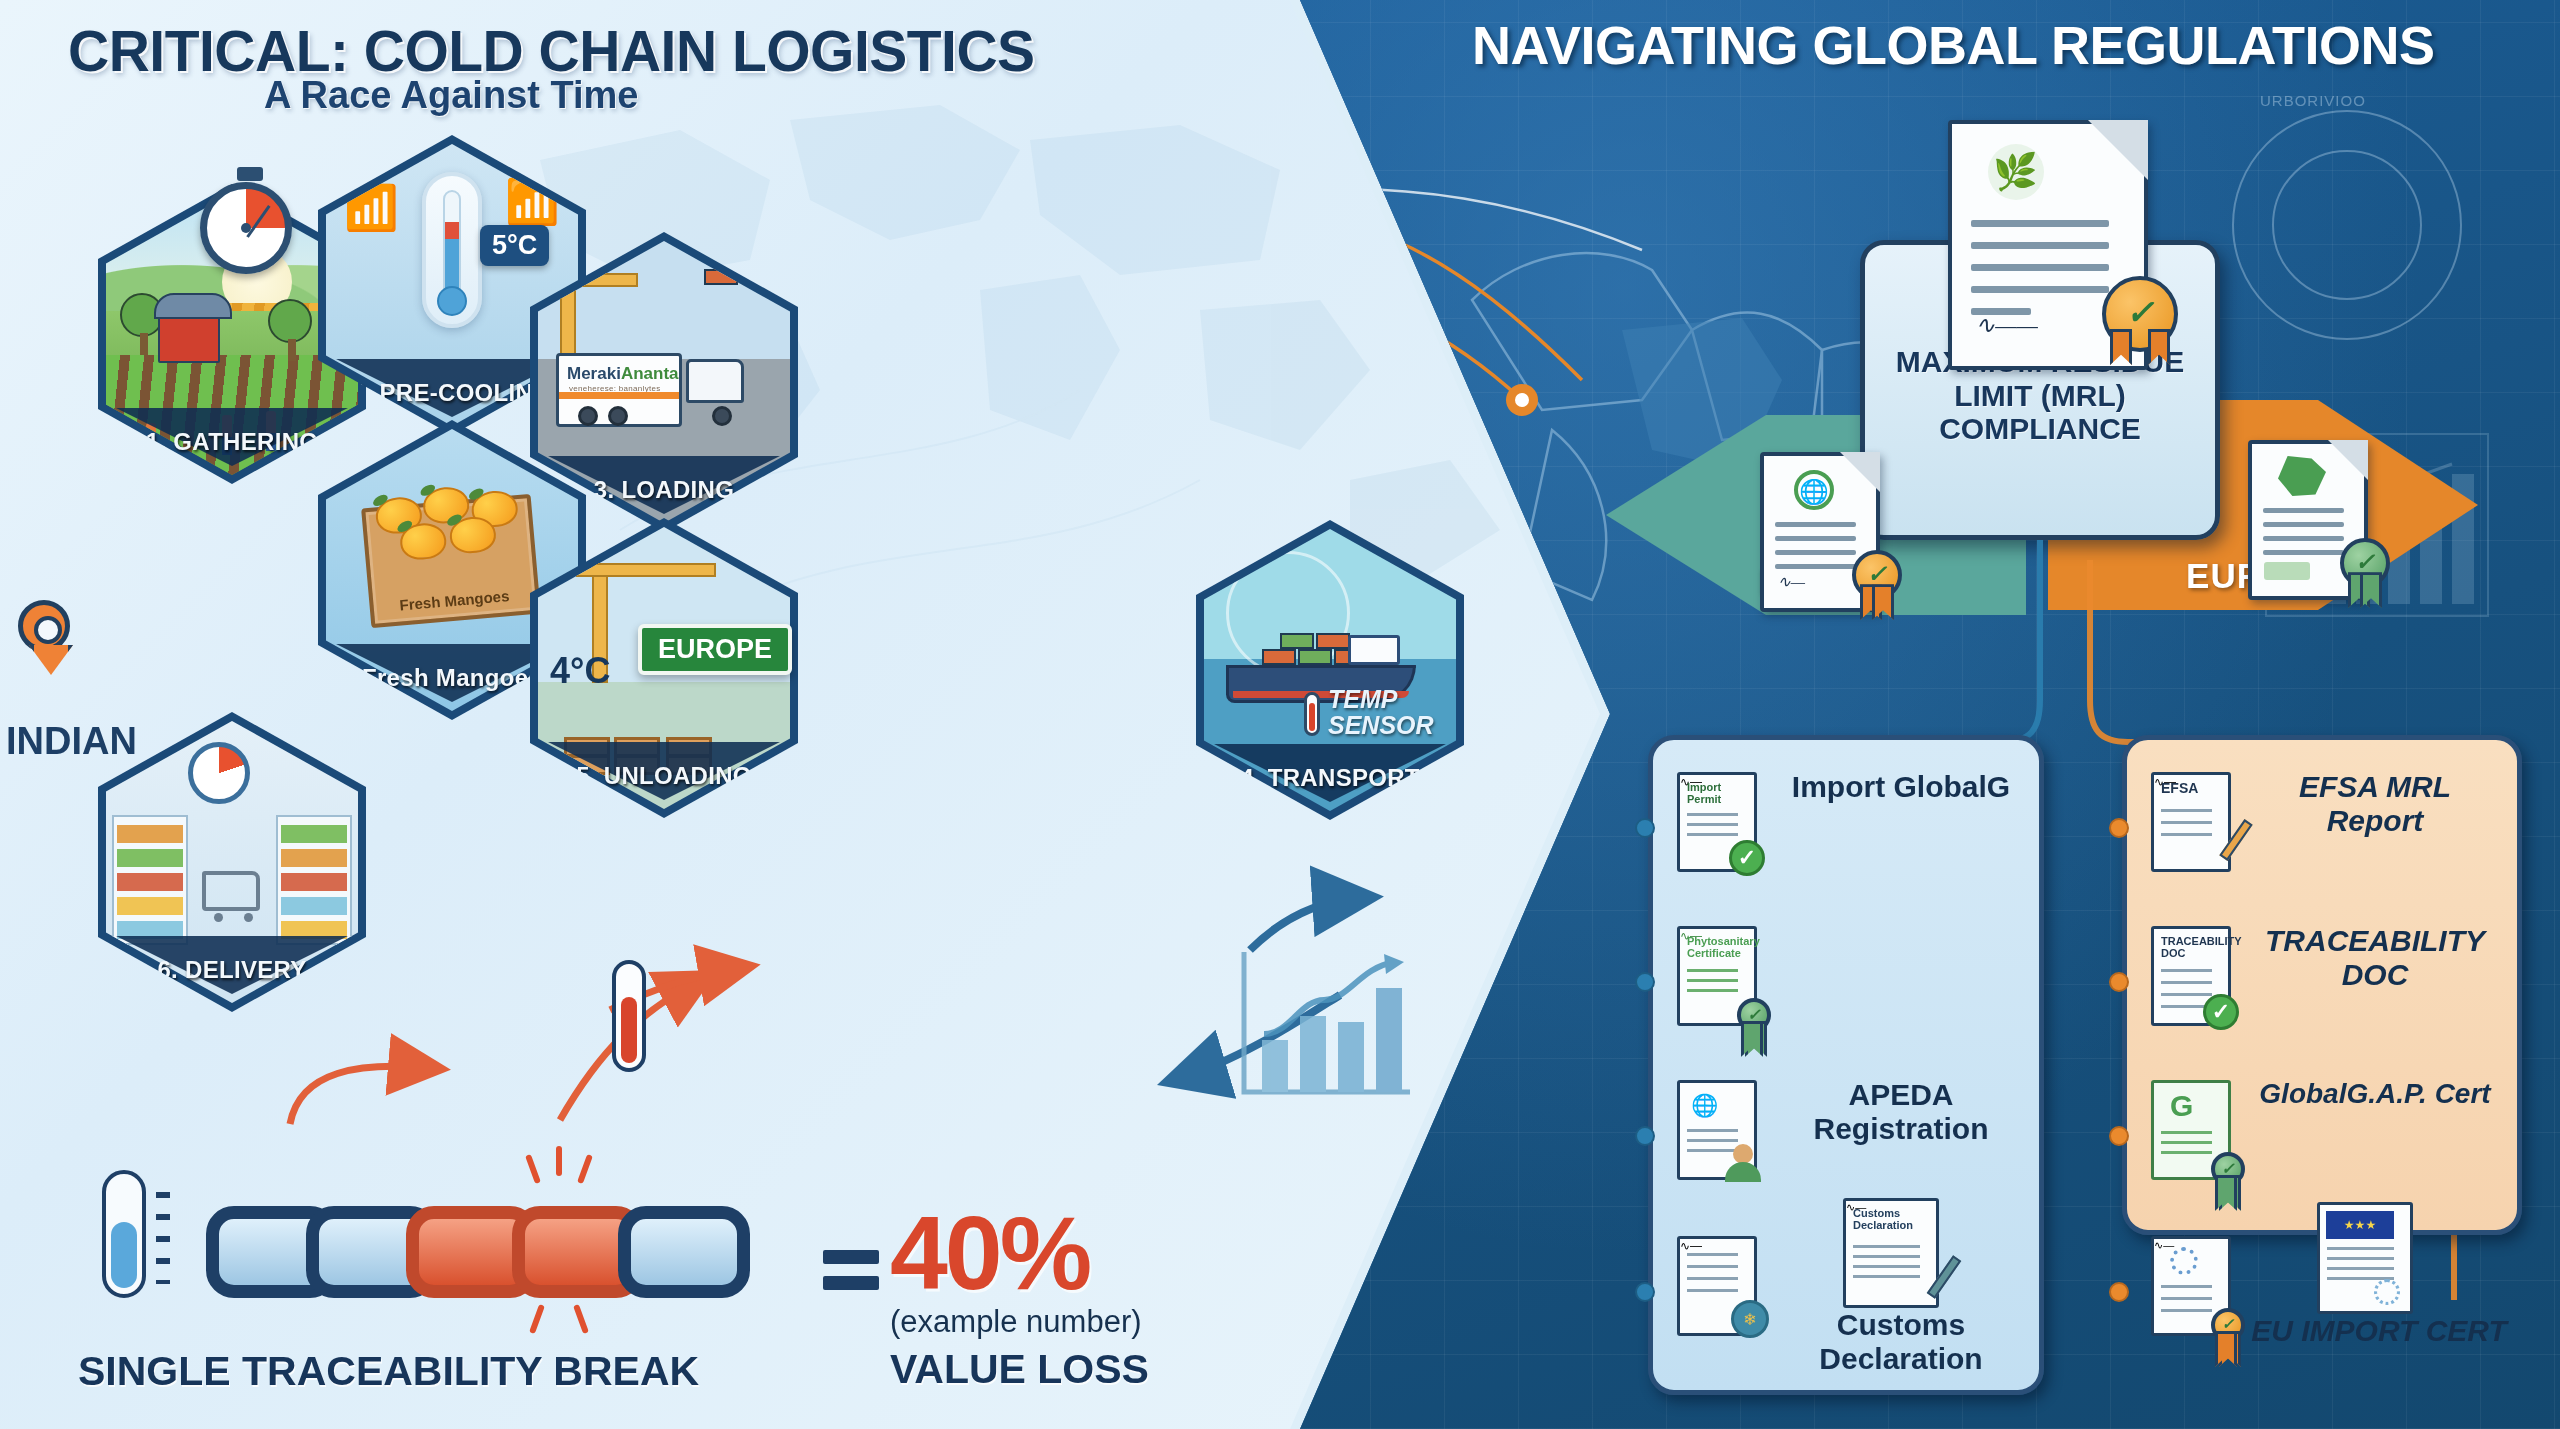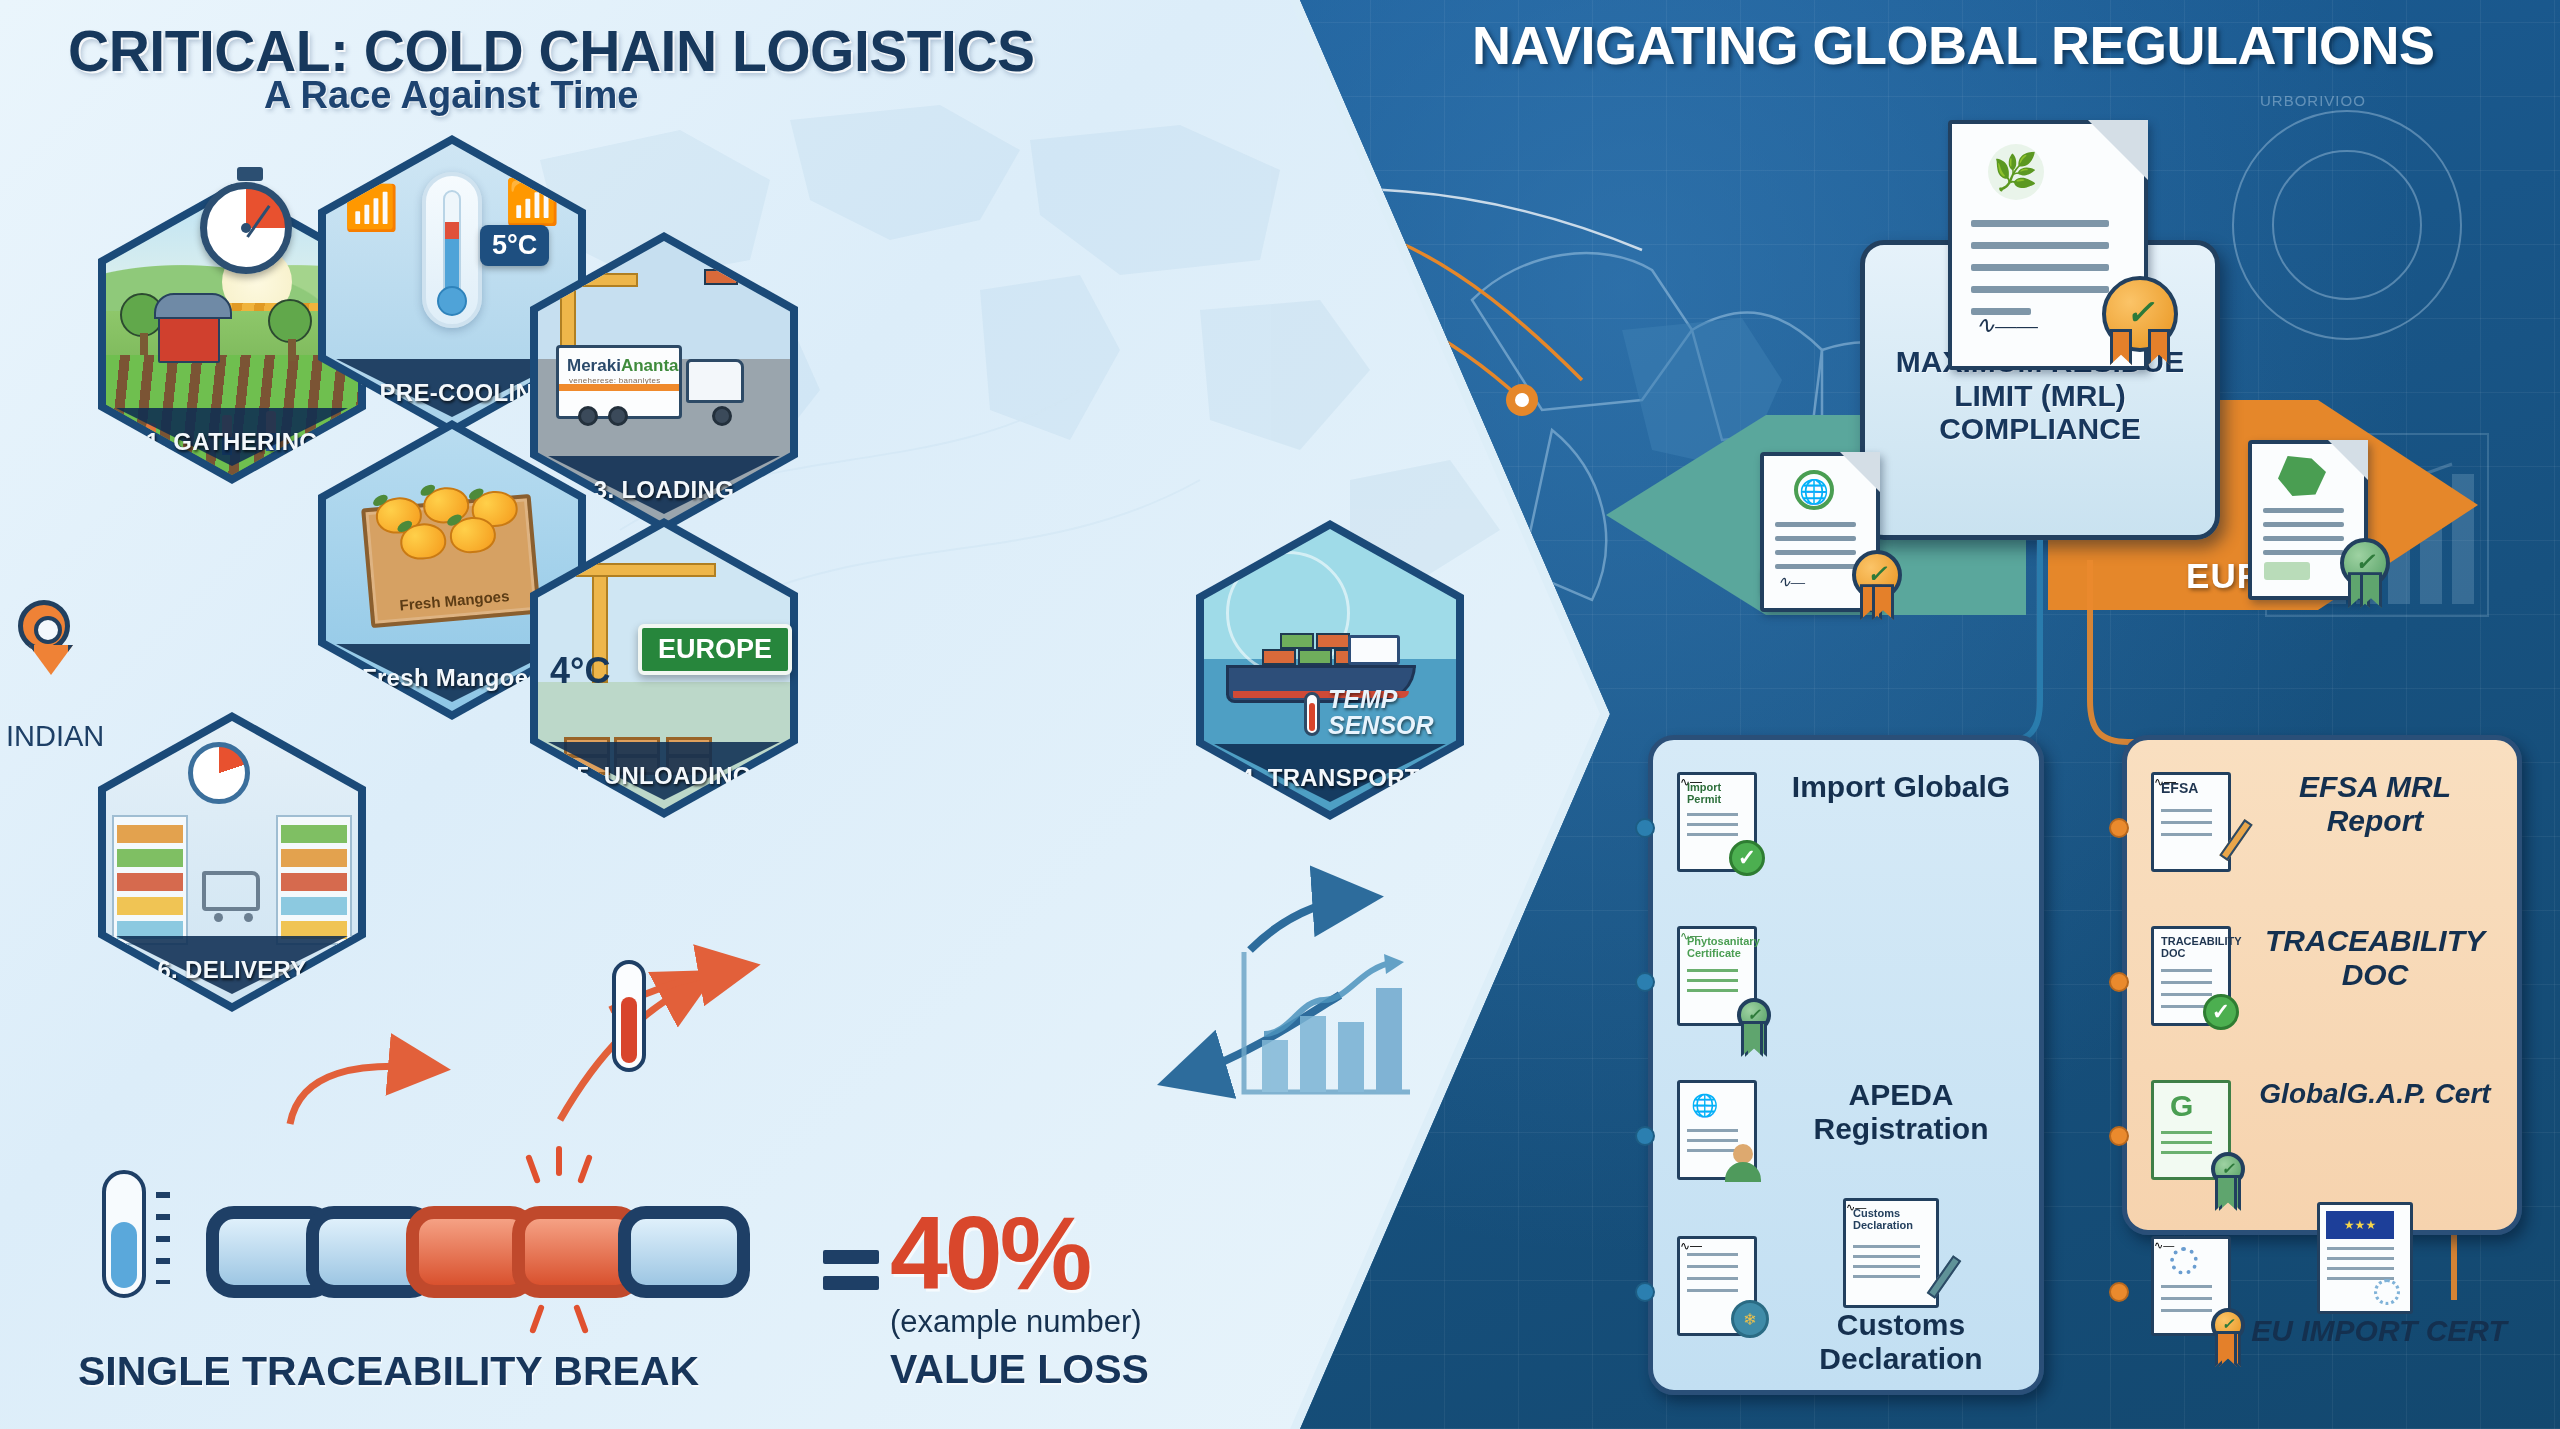--- a/index.html
+++ b/index.html
@@ -184,21 +184,21 @@
   }
   .crate-txt{position:absolute;left:0;right:0;bottom:8px;text-align:center;
       font-size:15px;font-weight:bold;color:#5c3c15;}
   .mango{position:absolute;width:46px;height:36px;border-radius:50% 50% 46% 46%;
       background:radial-gradient(circle at 32% 30%,#ffd04a,#f59a1b);
       border:2px solid #c97a13;}
   .mango:after{content:"";position:absolute;left:-4px;top:-5px;width:16px;height:9px;
       border-radius:50%;background:#4d8a3a;transform:rotate(-25deg);}
 
   .truck { position:absolute; width:188px; height:72px; }
-  .truck-box{position:absolute;left:0;top:0;width:126px;height:74px;background:#fcfdfe;
+  .truck-box{position:absolute;left:0;top:8px;width:126px;height:74px;background:#fcfdfe;
       border:3px solid #2d4a66;border-radius:4px;}
   .truck-stripe{position:absolute;left:0;right:0;top:36px;height:7px;background:#f08a2c;}
   .truck-cab{position:absolute;right:0;top:14px;width:58px;height:44px;background:#f3f7fa;
       border:3px solid #2d4a66;border-radius:5px 8px 3px 3px;}
   .wheel{position:absolute;bottom:-9px;width:20px;height:20px;border-radius:50%;
       background:#3b4a5a;border:3px solid #23303c;}
   .truck-brand{position:absolute;left:8px;top:8px;font-size:17px;font-weight:bold;color:#2b4a6b;}
   .truck-brand em{font-style:normal;color:#3f8b3c;}
   .truck-sub{position:absolute;left:10px;top:28px;font-size:8px;color:#7c6a58;letter-spacing:.3px;}
 
@@ -266,21 +266,21 @@
 
   
   .pin-wrap{position:absolute;left:18px;top:600px;}
   .pin{position:relative;width:52px;height:52px;border-radius:50% 50% 50% 50%;
      background:#ef8236;border:5px solid #22405f;}
   .pin:after{content:"";position:absolute;left:50%;top:50%;margin:-10px 0 0 -10px;width:20px;height:20px;
      border-radius:50%;background:#f3f8fc;border:4px solid #22405f;}
   .pin:before{content:"";position:absolute;left:6px;top:40px;width:34px;height:30px;background:#ef8236;
      border-left:5px solid #22405f;border-right:5px solid #22405f;
      clip-path:polygon(0 0,100% 0,50% 100%);}
-  .pin-label{position:absolute;left:-12px;top:120px;font-size:29px;font-weight:normal;color:#1d3f66;}
+  .pin-label{position:absolute;left:-12px;top:120px;font-size:38px;font-weight:bold;color:#1d3f66;}
 
   
   .doc {
     position:relative; background:#fbfdfe; border:4px solid #22405f; border-radius:4px;
     box-shadow:3px 4px 8px rgba(0,20,45,.35);
   }
   .doc .fold{position:absolute;right:-4px;top:-4px;border-style:solid;
      border-color:#d4dee6 #d4dee6 transparent transparent;}
   .doc .ln{position:absolute;left:10%;right:18%;height:5px;background:#7e96a8;border-radius:2px;}
   .doc .sig{position:absolute;left:12%;bottom:11%;font-size:16px;color:#1f3550;font-style:italic;

